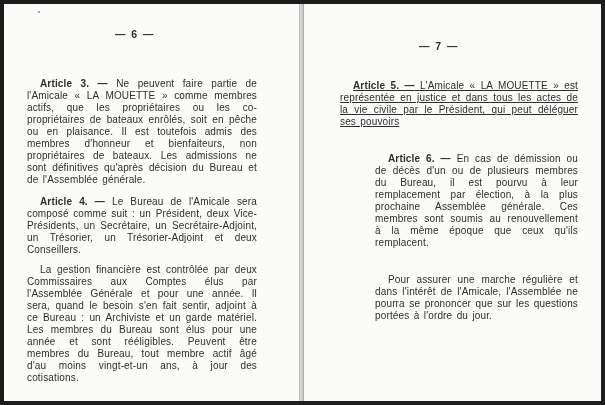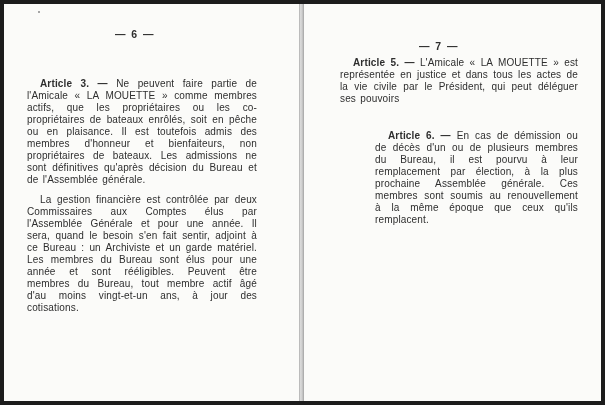--- a/index.html
+++ b/index.html
@@ -48,21 +48,21 @@
     color: var(--ink, #2e2e2e);
     text-align: justify;
     text-indent: 13px;
     letter-spacing: 0.15px;
     word-spacing: 1.4px;
   }
   .lead { font-weight: bold; }
   .page-left  .para.first { margin-top: 38px; }
   .page-left  .para.g1    { margin-top: 10px; }
   .page-left  .para.g2    { margin-top: 8px; }
-  .page-right .para.first { margin-top: 5px; }
+  .page-right .para.first { margin-top: 28px; text-decoration: underline; }
   .page-right .para.g3    { margin-top: 25px; margin-left: 35px; }
   .speck {
     position: absolute;
     width: 2px; height: 2px;
     background: #8a8a8a;
     border-radius: 50%;
   }
 </style>
 </head>
 <body>
@@ -71,20 +71,24 @@
   <div class="speck" style="left:34px; top:7px;"></div>
 
   <div class="page page-left">
     <div class="page-num">— 6 —</div>
 
     <p class="para first">
       <span class="lead">Article 3. —</span>
       <span>Ne peuvent faire partie de l'Amicale « LA MOUETTE » comme membres actifs, que les propriétaires ou les co-propriétaires de bateaux enrôlés, soit en pêche ou en plaisance. Il est toutefois admis des membres d'honneur et bienfaiteurs, non propriétaires de bateaux. Les admissions ne sont définitives qu'après décision du Bureau et de l'Assemblée générale.</span>
     </p>
 
+    <p class="para g1">
+      <span class="lead">Article 4. —</span>
+      <span>Le Bureau de l'Amicale sera composé comme suit : un Président, deux Vice-Présidents, un Secrétaire, un Secrétaire-Adjoint, un Trésorier, un Trésorier-Adjoint et deux Conseillers.</span>
+    </p>
 
     <p class="para g2">
       <span class="lead"></span>
       <span>La gestion financière est contrôlée par deux Commissaires aux Comptes élus par l'Assemblée Générale et pour une année. Il sera, quand le besoin s'en fait sentir, adjoint à ce Bureau : un Archiviste et un garde matériel. Les membres du Bureau sont élus pour une année et sont rééligibles. Peuvent être membres du Bureau, tout membre actif âgé d'au moins vingt-et-un ans, à jour des cotisations.</span>
     </p>
   </div>
 
   <div class="gutter"></div>
 
   <div class="page page-right">
@@ -94,14 +98,18 @@
       <span class="lead">Article 5. —</span>
       <span>L'Amicale « LA MOUETTE » est représentée en justice et dans tous les actes de la vie civile par le Président, qui peut déléguer ses pouvoirs</span>
     </p>
 
     <p class="para g3">
       <span class="lead">Article 6. —</span>
       <span>En cas de démission ou de décès d'un ou de plusieurs membres du Bureau, il est pourvu à leur remplacement par élection, à la plus prochaine Assemblée générale. Ces membres sont soumis au renouvellement à la même époque que ceux qu'ils remplacent.</span>
     </p>
 
 
+    <p class="para g3">
+      <span class="lead"></span>
+      <span>Pour assurer une marche régulière et dans l'intérêt de l'Amicale, l'Assemblée ne pourra se prononcer que sur les questions portées à l'ordre du jour.</span>
+    </p>
   </div>
 </div>
 
 </body></html>

